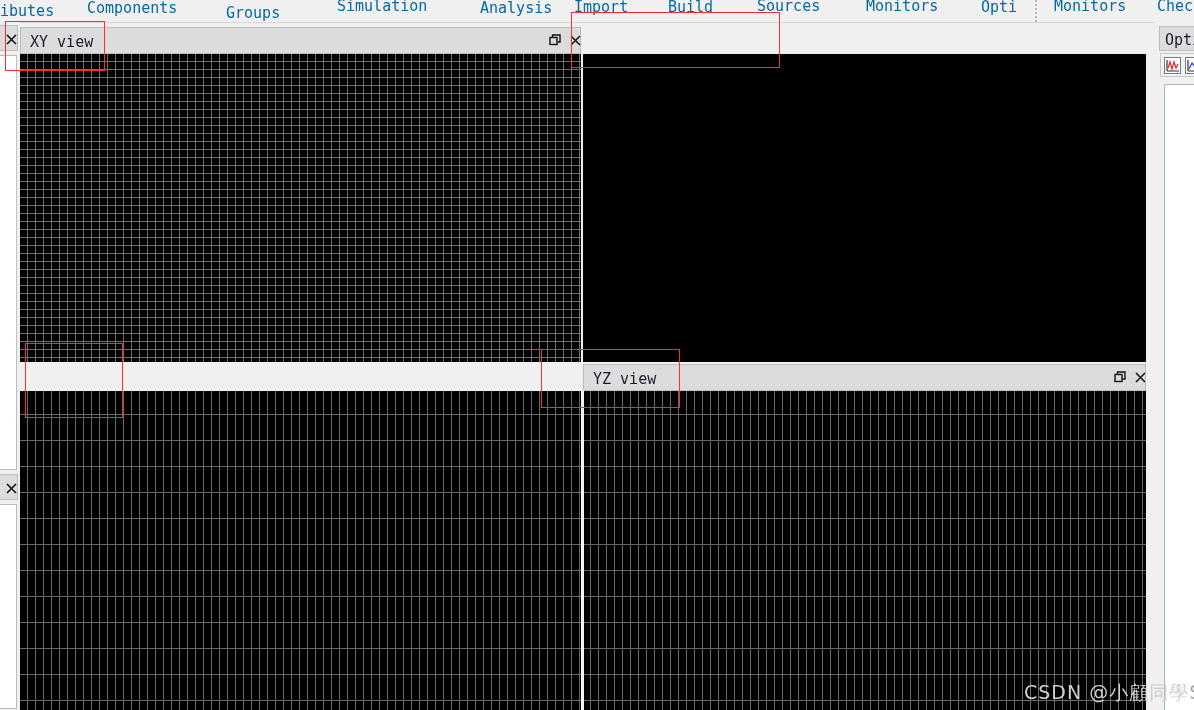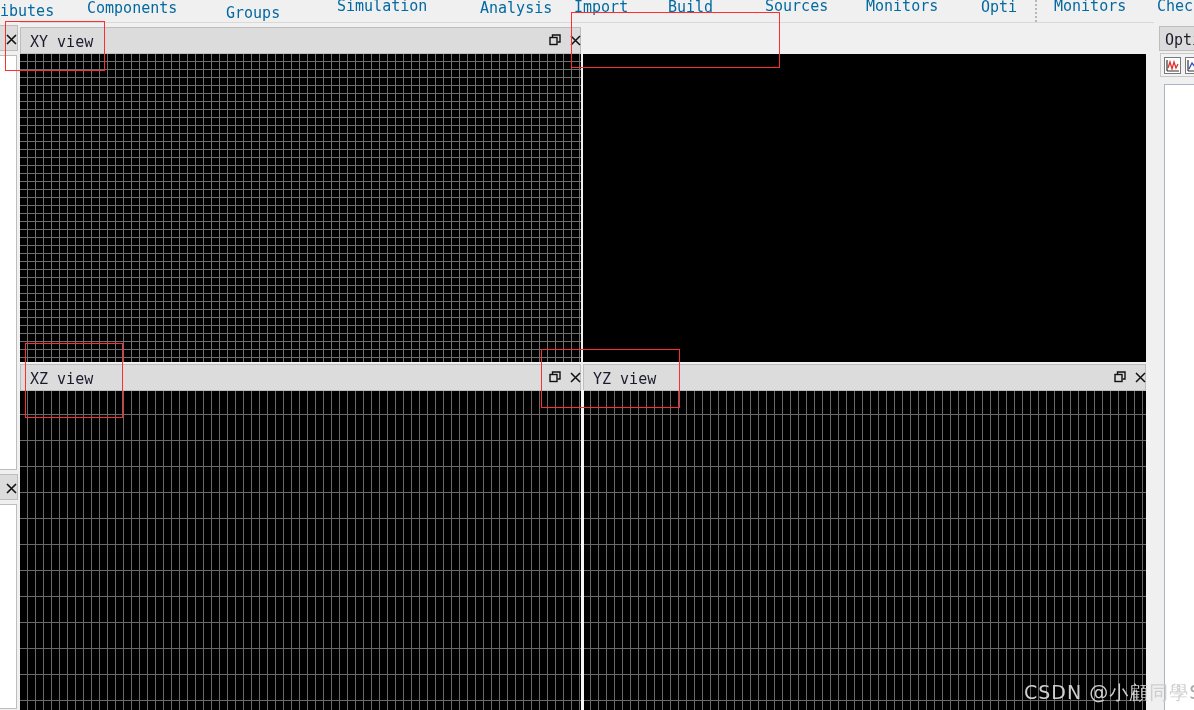--- a/index.html
+++ b/index.html
@@ -123,21 +123,21 @@
 <body>
 
 <div id="menubar">
   <div class="menu-item" style="left:0px;top:4px;">ibutes</div>
   <div class="menu-item" style="left:87px;top:1px;">Components</div>
   <div class="menu-item" style="left:226px;top:6px;">Groups</div>
   <div class="menu-item" style="left:325px;top:-1px;margin-left:12px;">Simulation</div>
   <div class="menu-item" style="left:459px;top:1px;margin-left:21px;">Analysis</div>
   <div class="menu-item" style="left:574px;top:0px;">Import</div>
   <div class="menu-item" style="left:668px;top:0px;">Build</div>
-  <div class="menu-item" style="left:757px;top:-1px;margin-left:8px;">Sources</div>
+  <div class="menu-item" style="left:757px;top:-1px;">Sources</div>
   <div class="menu-item" style="left:866px;top:-1px;">Monitors</div>
   <div class="menu-item" style="left:981px;top:0px;">Opti</div>
   <div class="menu-sep" style="left:1035px;"></div>
   <div class="menu-item" style="left:1054px;top:-1px;">Monitors</div>
   <div class="menu-item" style="left:1157px;top:-1px;">Chec</div>
 </div>
 
 <div id="leftstub">
   <div class="stub-box" style="top:3px;">
     <span class="stub-x">
@@ -176,34 +176,20 @@
     </span>
   </div>
   <div class="viewport grid-xy" style="left:0px;top:27px;width:561px;height:308px;"></div>
 </div>
 
 <div class="panel" style="left:583px;top:27px;width:563px;height:335px;">
   <div class="viewport solid-black" style="left:0px;top:27px;width:563px;height:308px;"></div>
 </div>
 
 <div class="panel" style="left:20px;top:364px;width:561px;height:346px;">
-  <div class="panel-title" style="width:561px;">
-    <span class="ttl">XZ view</span>
-    <span class="tbtn" style="left:528px;">
-      <svg width="13" height="13" viewBox="0 0 13 13">
-        <rect x="1" y="3.5" width="7" height="7" fill="none" stroke="#111" stroke-width="1.4"></rect>
-        <path d="M3.5,3.5 L3.5,1 L11,1 L11,8 L8.5,8" fill="none" stroke="#111" stroke-width="1.4"></path>
-      </svg>
-    </span>
-    <span class="tbtn" style="left:548px;">
-      <svg width="13" height="13" viewBox="0 0 13 13">
-        <path d="M2,2 L11,11 M11,2 L2,11" stroke="#111" stroke-width="1.5" fill="none"></path>
-      </svg>
-    </span>
-  </div>
   <div class="viewport grid-vert" style="left:0px;top:27px;width:561px;height:319px;"></div>
 </div>
 
 <div class="panel" style="left:583px;top:364px;width:563px;height:346px;">
   <div class="panel-title" style="width:563px;">
     <span class="ttl">YZ view</span>
     <span class="tbtn" style="left:530px;">
       <svg width="13" height="13" viewBox="0 0 13 13">
         <rect x="1" y="3.5" width="7" height="7" fill="none" stroke="#111" stroke-width="1.4"></rect>
         <path d="M3.5,3.5 L3.5,1 L11,1 L11,8 L8.5,8" fill="none" stroke="#111" stroke-width="1.4"></path>

